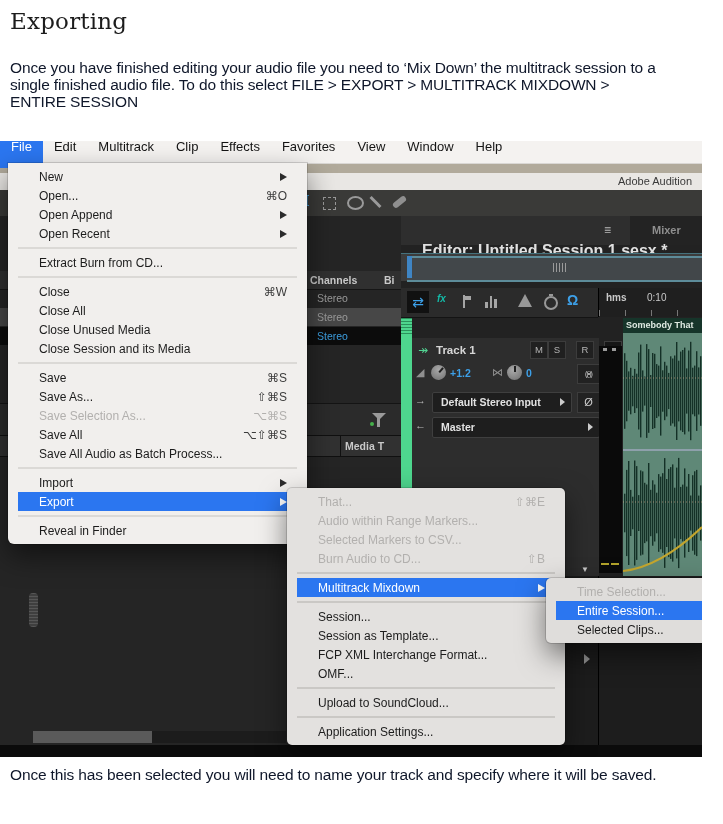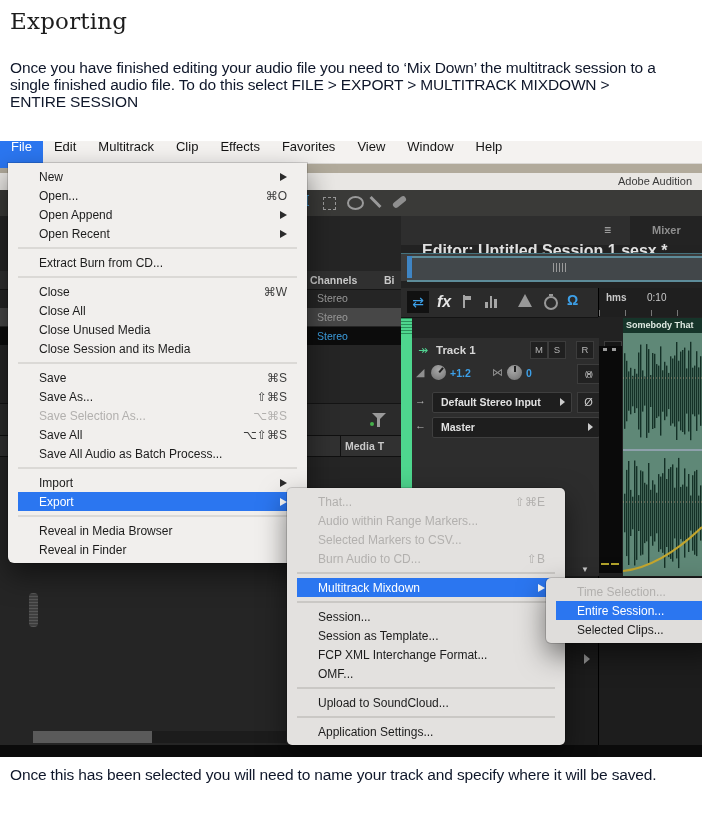--- a/index.html
+++ b/index.html
@@ -84,21 +84,21 @@
             border-bottom:2px solid #5d8c9a;background:#42474a;}
   .navhandle{position:absolute;left:6px;top:2px;width:5px;height:22px;background:#3f85c4;}
   .navgrip{position:absolute;left:152px;top:9px;width:13px;height:9px;
            background-image:repeating-linear-gradient(90deg,#9a9a9a 0 1px,transparent 1px 3px);}
 
   
   .ttb{left:401px;top:147px;width:197px;height:29px;background:#2b2b2b;border-bottom:1px solid #141414;}
   .tgl{position:absolute;left:6px;top:3px;width:22px;height:22px;background:#111;color:#3da0e8;
        font-size:14px;text-align:center;line-height:22px;}
   .tgl:after{content:"⇄";}
-  .fx{position:absolute;left:36px;top:5px;font-style:italic;font-weight:bold;color:#e5e5e5;font-size:16px;}
+  .fx{position:absolute;left:36px;top:5px;font-style:italic;font-weight:bold;color:#14b8a6;font-size:10px;}
   .autoic{position:absolute;left:62px;top:7px;width:10px;height:13px;border-left:2px solid #a5a5a5;}
   .autoic:after{content:"";position:absolute;left:0;top:1px;width:6px;height:4px;background:#a5a5a5;}
   .barsic{position:absolute;left:84px;top:8px;width:14px;height:12px;display:flex;align-items:flex-end;gap:2px;}
   .barsic i{display:block;width:2.5px;background:#a5a5a5;}
   .metro{position:absolute;left:117px;top:6px;width:0;height:0;border-left:7px solid transparent;
          border-right:7px solid transparent;border-bottom:13px solid #989898;}
   .stopw{position:absolute;left:143px;top:8px;width:10px;height:10px;border:2px solid #989898;border-radius:50%;}
   .stopw:before{content:"";position:absolute;left:3px;top:-4px;width:4px;height:2px;background:#989898;}
   .hphones{position:absolute;left:166px;top:4px;color:#3da0e8;font-weight:bold;font-size:14px;}
   .hphones:after{content:"Ω";}
@@ -477,23 +477,20 @@
       <div class="mi">
           <span class="lbl">Import</span>
           <span class="arr"></span>
         </div>
       <div class="mi hl">
           <span class="lbl">Export</span>
           <span class="arr"></span>
         </div>
       <div class="sep"></div>
       <div class="mi">
-          <span class="lbl">Reveal in Media Browser</span>
-        </div>
-      <div class="mi">
           <span class="lbl">Reveal in Finder</span>
         </div>
     </div>
 
     <div class="menu menu-export">
       <div class="mi dis">
           <span class="lbl">That...</span>
           <span class="sc">⇧⌘E</span>
         </div>
       <div class="mi dis">

